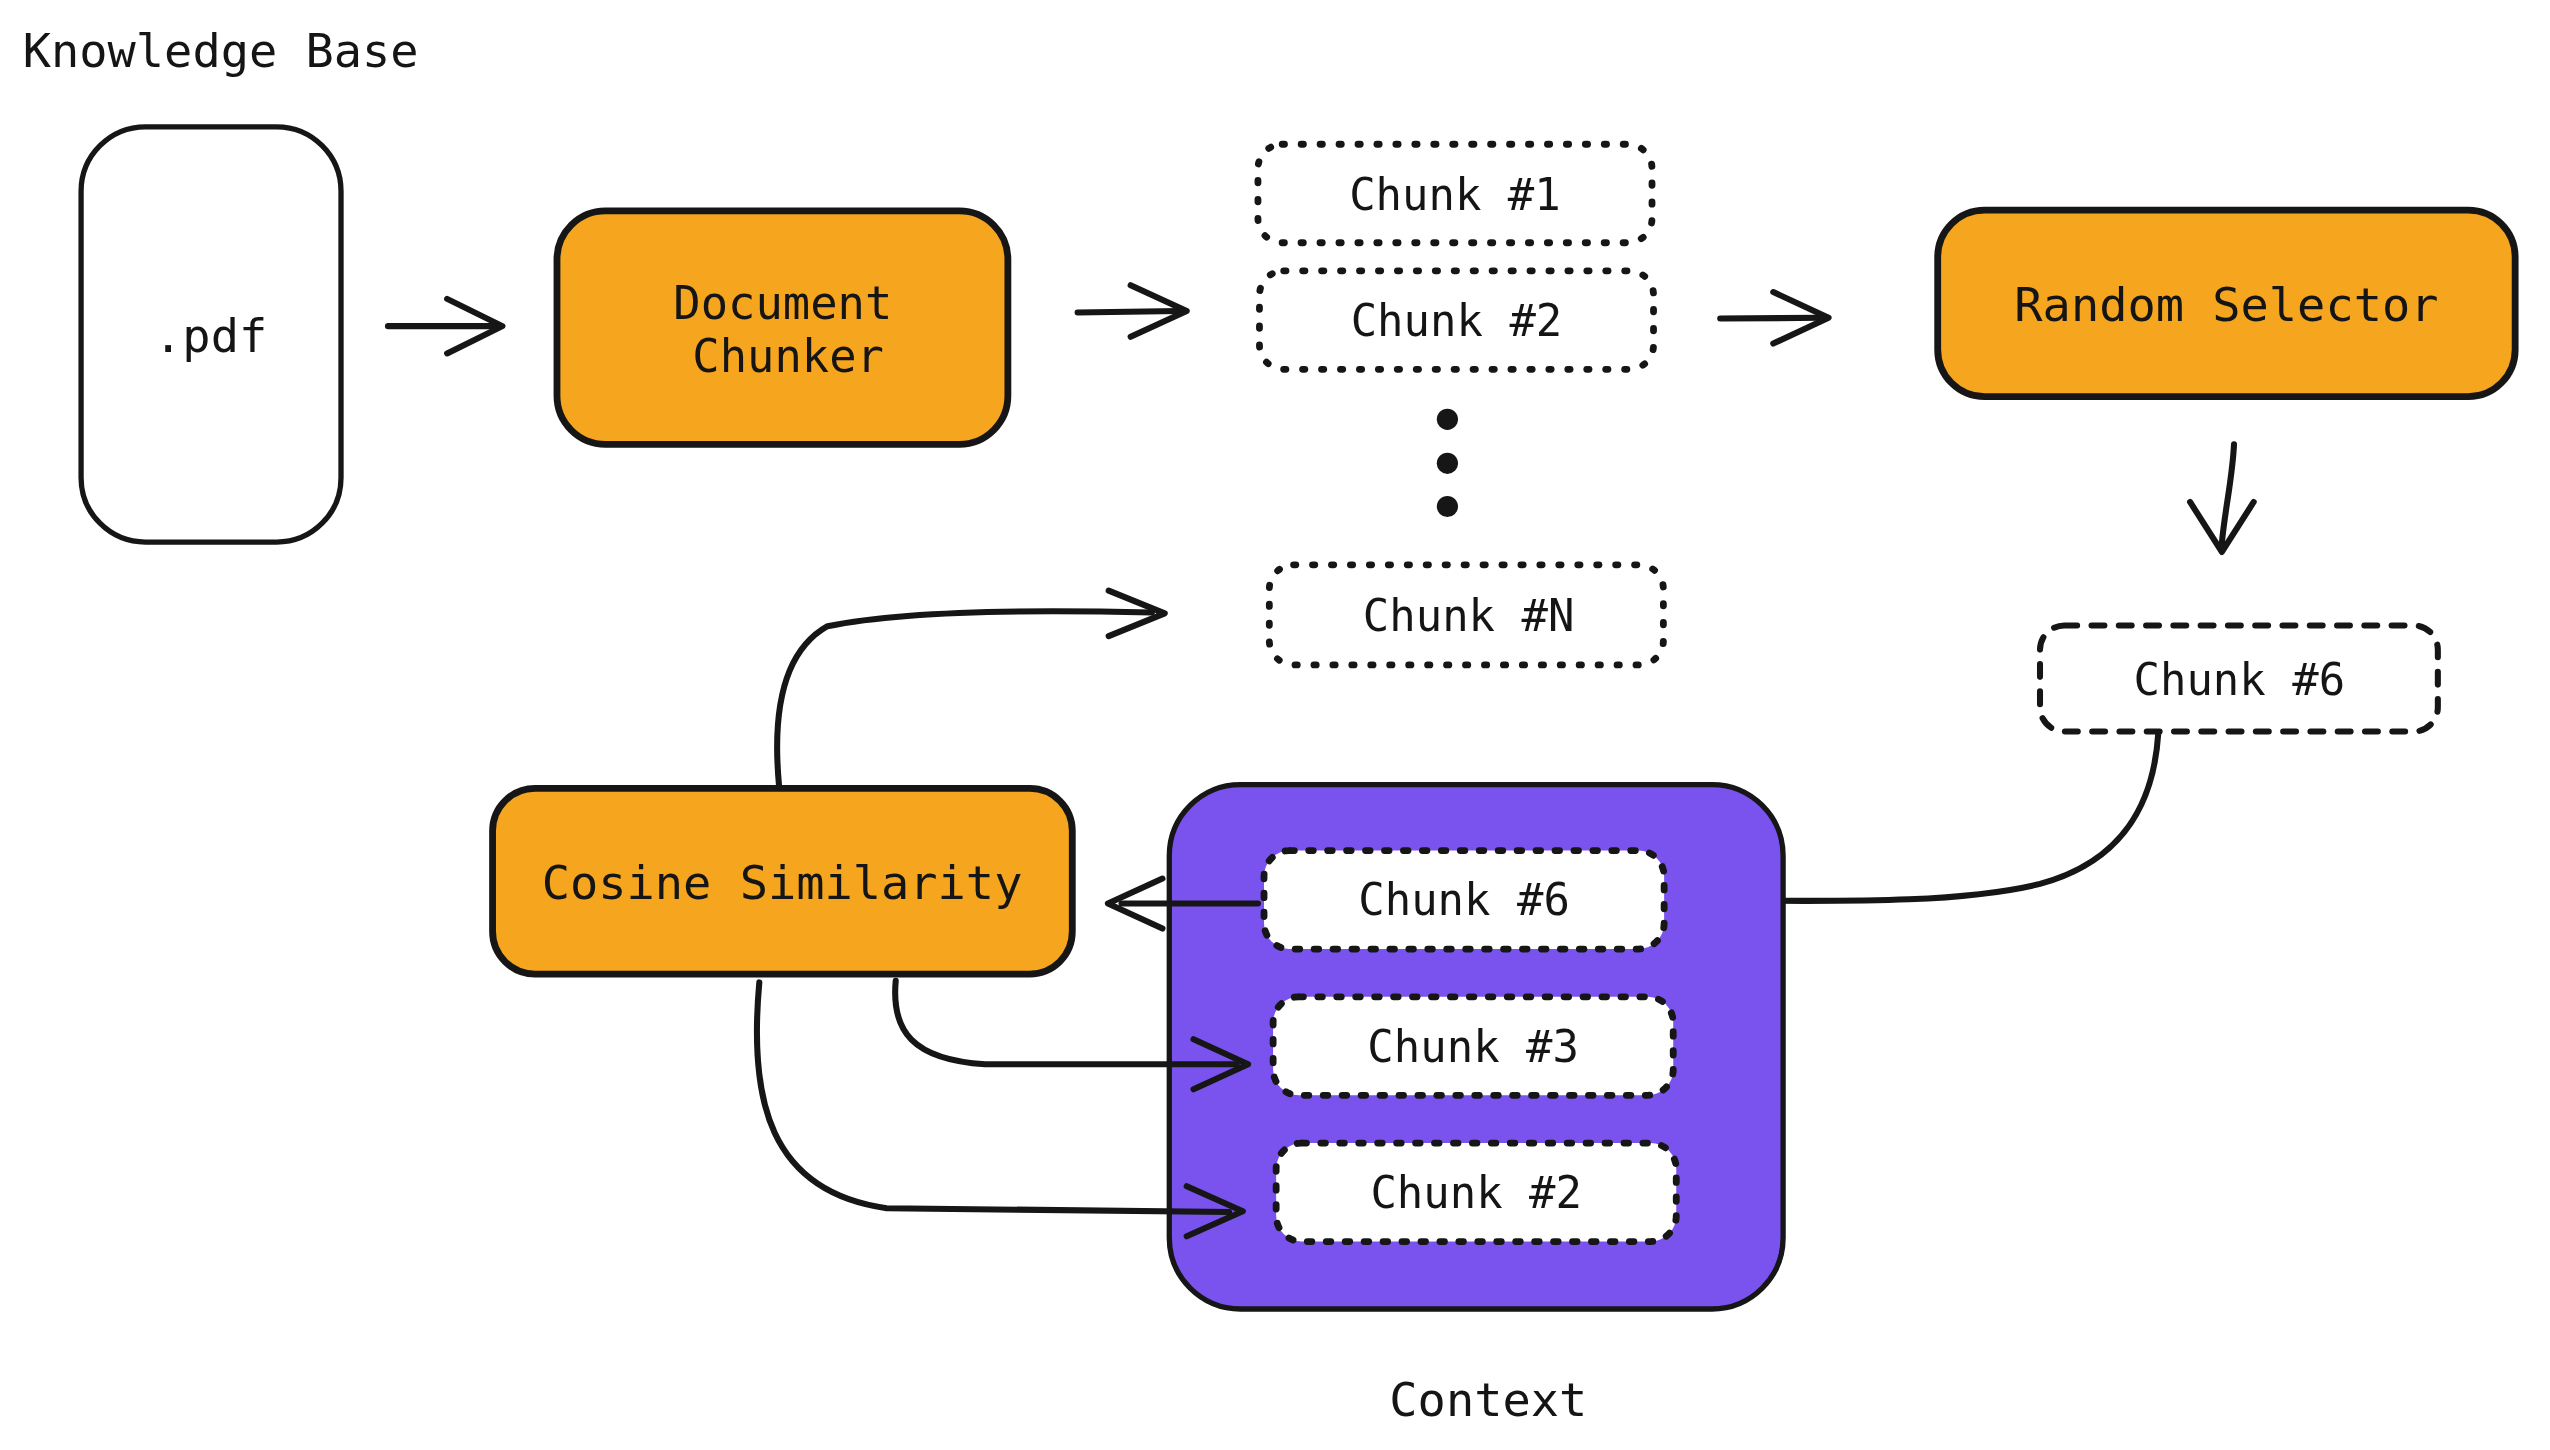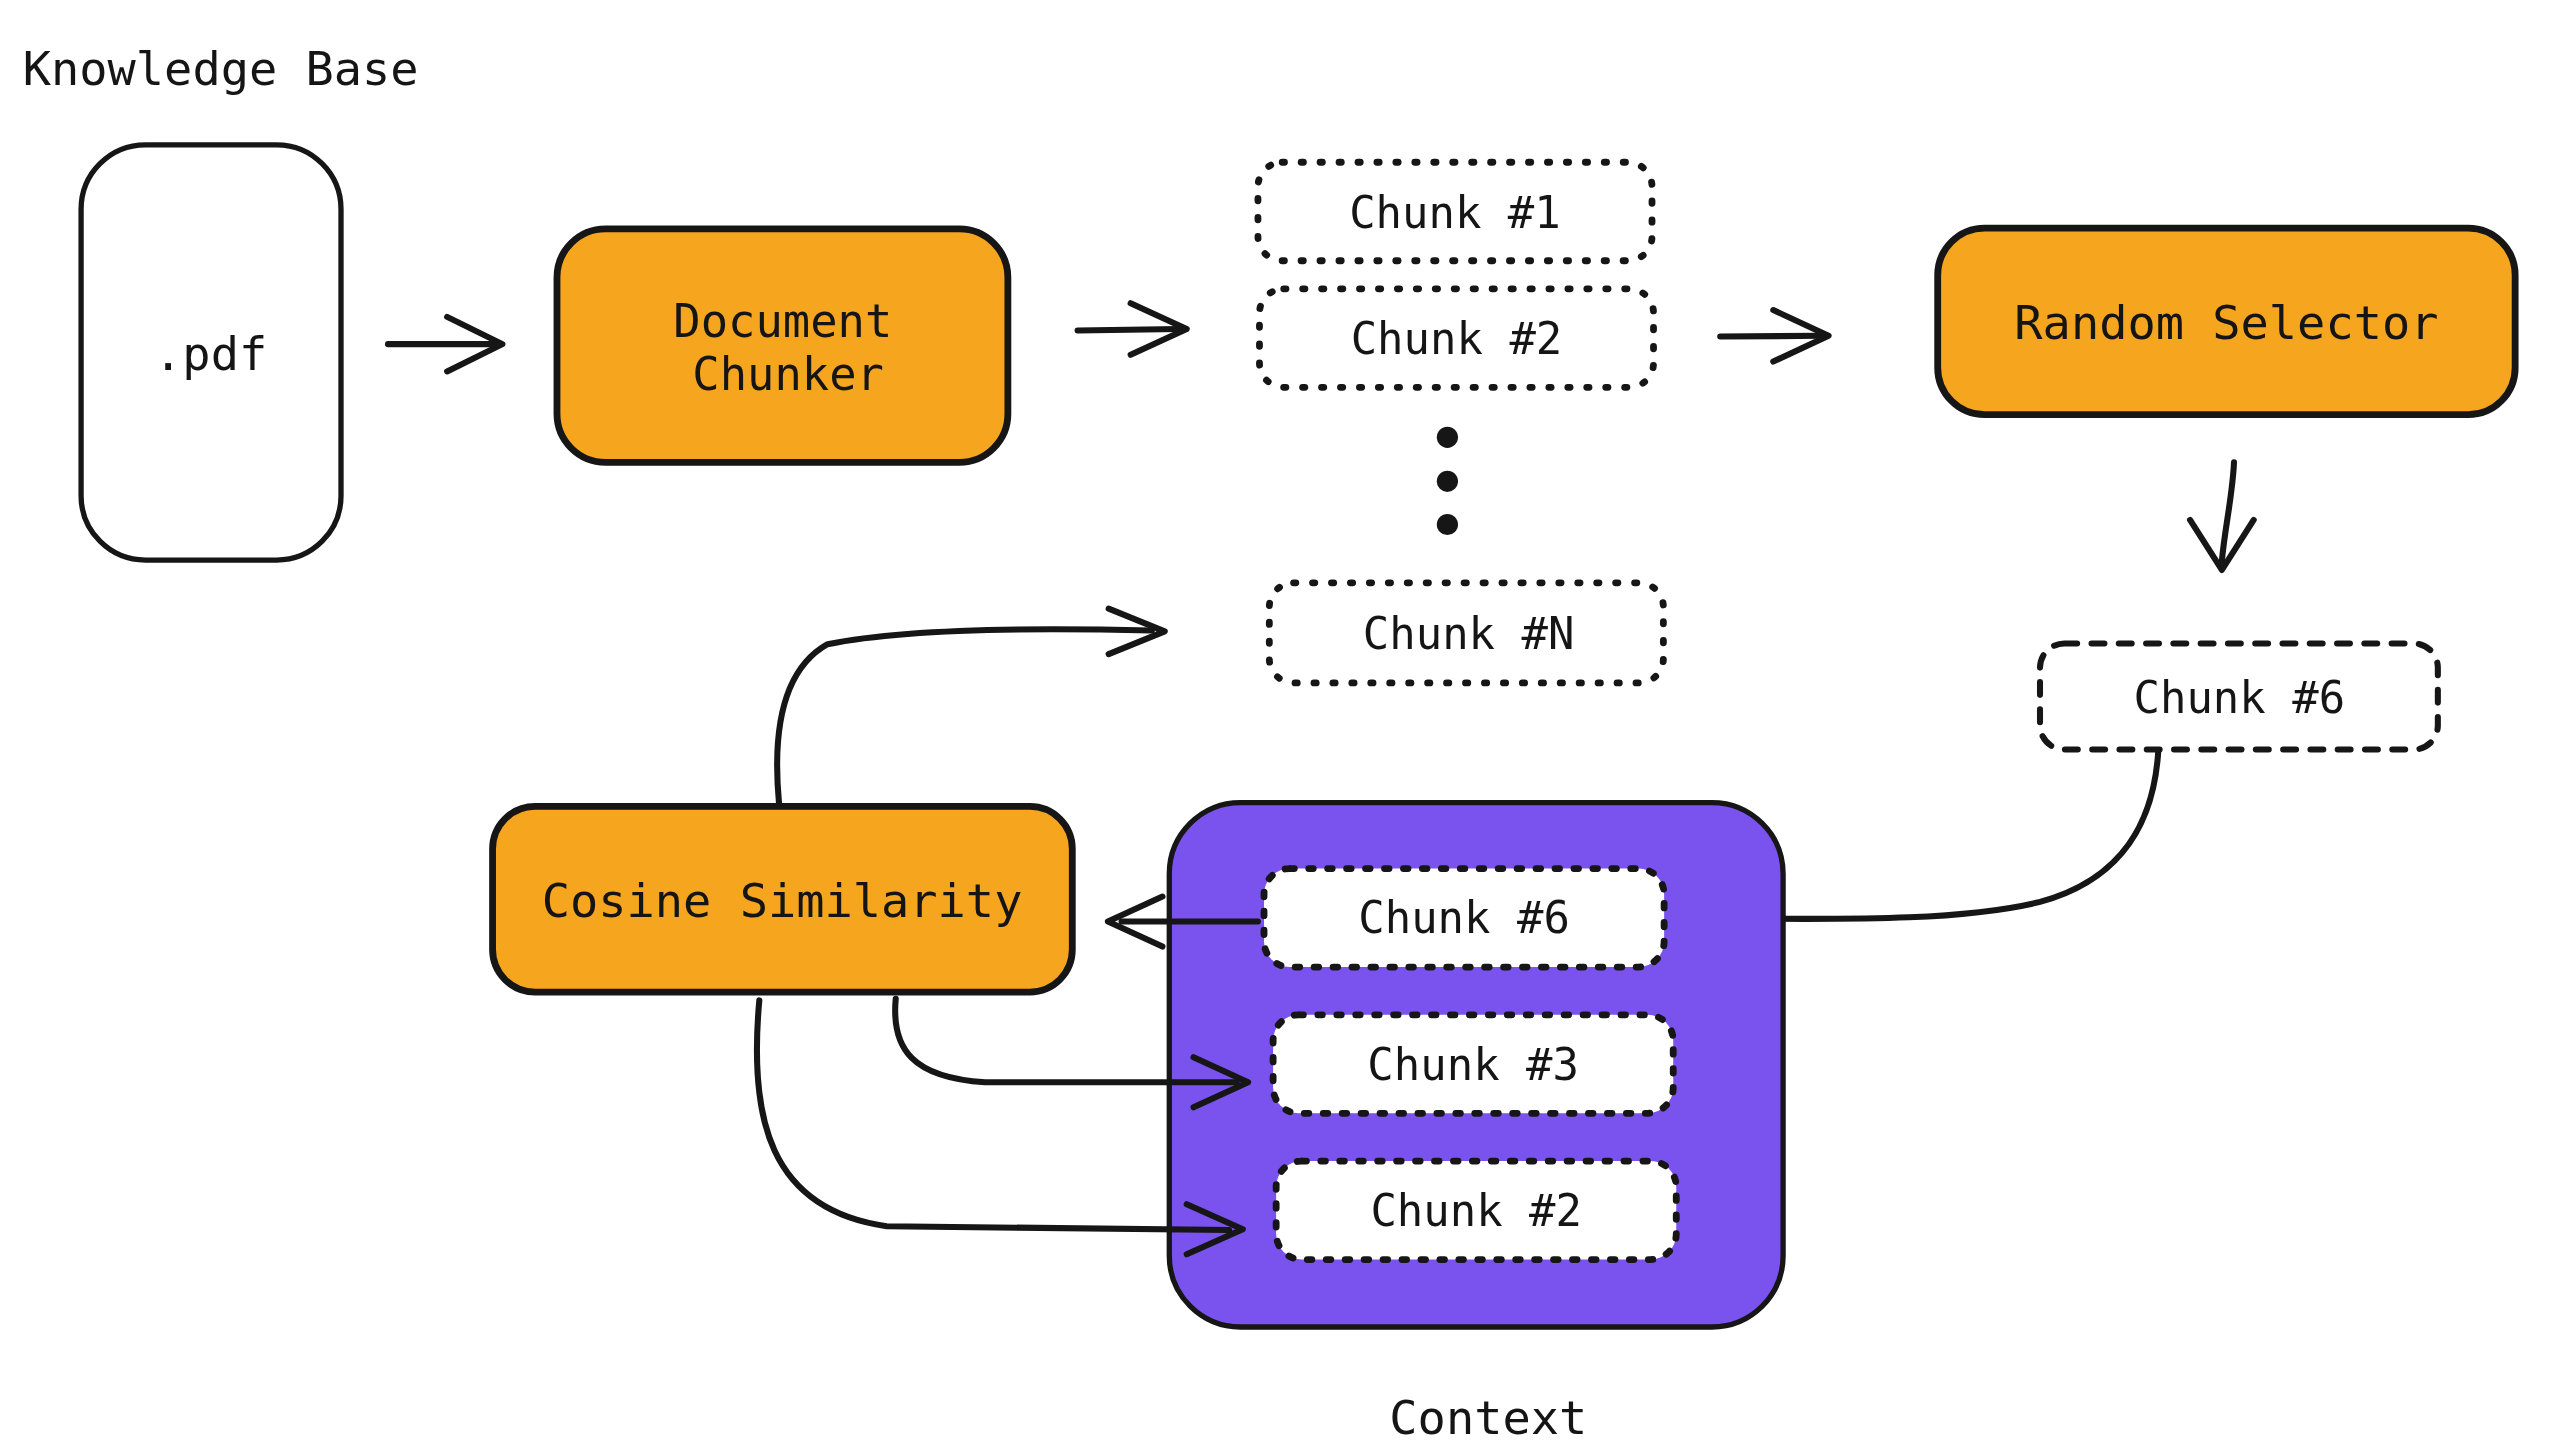--- a/index.html
+++ b/index.html
@@ -7,21 +7,21 @@
     padding: 0;
     background: #ffffff;
     font-family: "DejaVu Sans Mono", "Liberation Mono", monospace;
   }
   #stage {
     position: relative;
     overflow: hidden;
   }
   #canvas {
     position: absolute;
-    top: 18px; left: 0;
+    top: 0; left: 0;
     width: 2550px;
     height: 1099px;
     background: #ffffff;
     transform-origin: 0 0;
   }
   svg { display: block; }
 
   text {
     font-family: "DejaVu Sans Mono", "Liberation Mono", monospace;
     fill: #151515;

